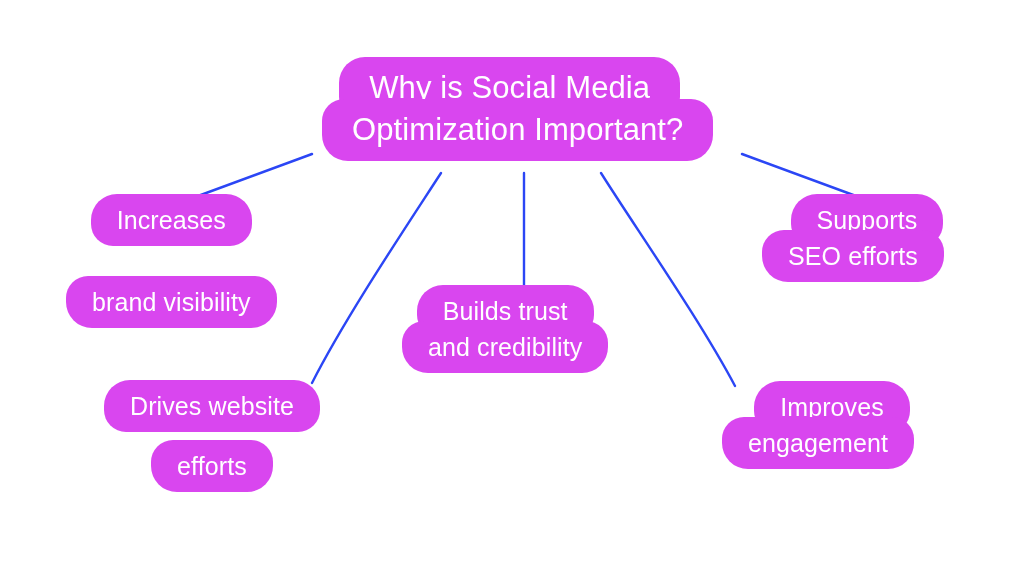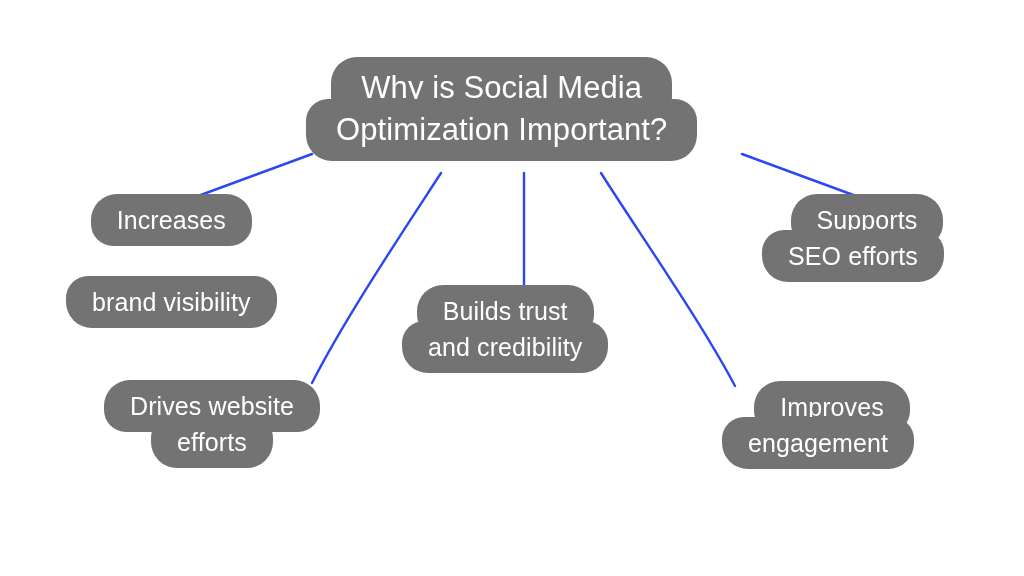--- a/index.html
+++ b/index.html
@@ -29,21 +29,21 @@
   
   .node {
     position: absolute;
     z-index: 2;
     display: flex;
     flex-direction: column;
     align-items: center;
   }
   .row {
     position: relative;
-    background: #737373;
+    background: #d946ef;
     color: #ffffff;
     white-space: nowrap;
     text-align: center;
     display: flex;
     align-items: center;
     justify-content: center;
   }
   
   .row + .row {
     margin-top: -18px;
@@ -57,21 +57,21 @@
     border-radius: 22px 22px 26px 26px;
   }
 
   
   .node.central .row {
     font-size: 31px;
     height: 62px;
     padding: 0 30px;
     letter-spacing: 0.1px;
   }
-  .node.central .row + .row { margin-top: -20px; }
+  .node.central .row + .row { margin-top: -20px; margin-left: 16px; }
 
   
   .node.leaf .row {
     font-size: 25px;
     height: 52px;
     padding: 0 26px;
     letter-spacing: 0.1px;
   }
   .node.leaf .row + .row { margin-top: -16px; }
 
@@ -96,21 +96,21 @@
   <div class="node central" style="left: 306px; top: 57px;">
     <div class="row top">Why is Social Media</div>
     <div class="row bottom">Optimization Important?</div>
   </div>
 
   <div class="node leaf" style="left: 66px; top: 194px; gap: 46px;">
     <div class="row top">Increases</div>
     <div class="row bottom">brand visibility</div>
   </div>
 
-  <div class="node leaf" style="left: 104px; top: 380px;">
+  <div class="node leaf" style="left: 104px; top: 380px; gap: 24px;">
     <div class="row top">Drives website</div>
     <div class="row bottom">efforts</div>
   </div>
 
   <div class="node leaf" style="left: 402px; top: 285px;">
     <div class="row top">Builds trust</div>
     <div class="row bottom">and credibility</div>
   </div>
 
   <div class="node leaf" style="left: 762px; top: 194px;">

